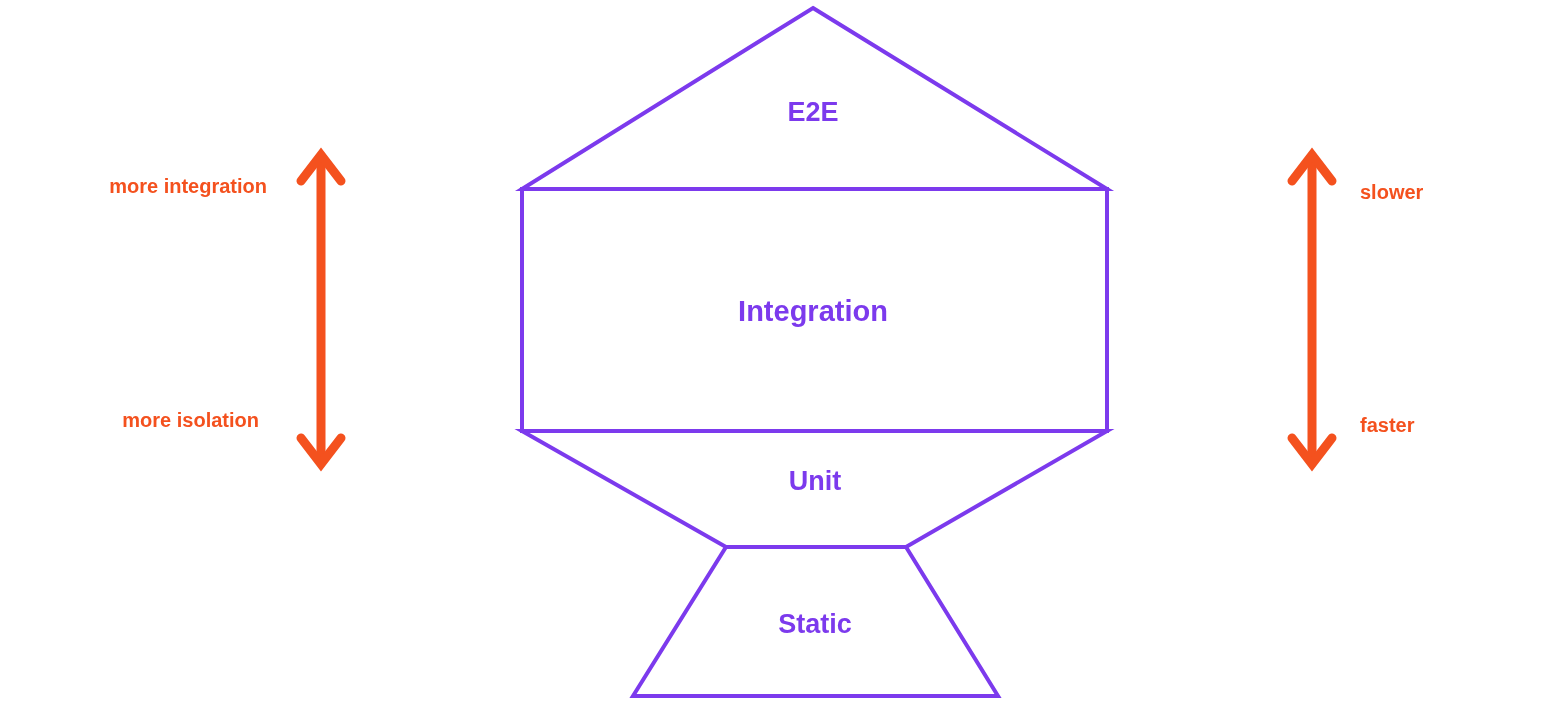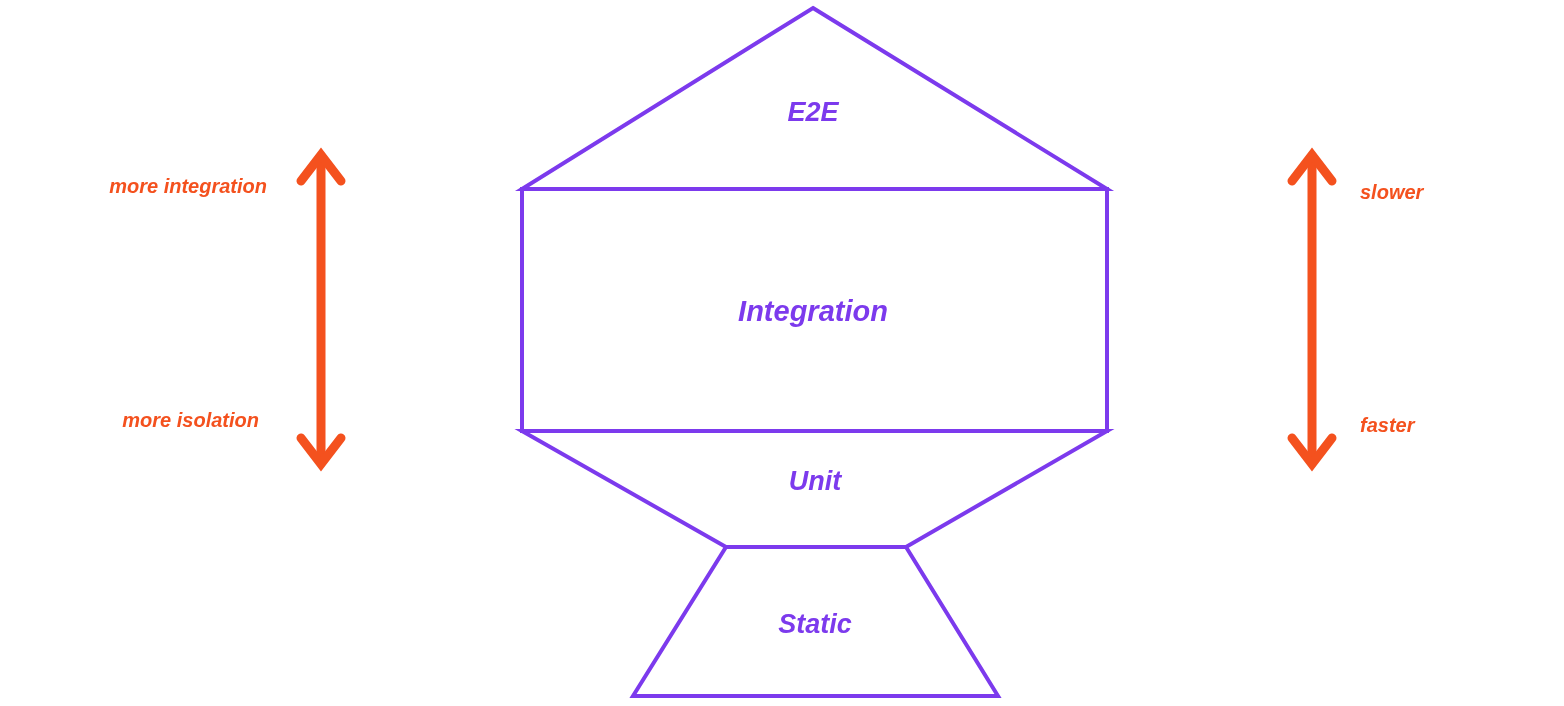--- a/index.html
+++ b/index.html
@@ -12,21 +12,20 @@
     width: 1564px;
     height: 706px;
     overflow: hidden;
     font-family: "Liberation Sans", "DejaVu Sans", sans-serif;
   }
   #diagram-root {
     position: relative;
     width: 1564px;
     height: 706px;
     background: #ffffff;
-    font-style: italic;
   }
   svg.canvas {
     position: absolute;
     top: 0;
     left: 0;
     width: 1564px;
     height: 706px;
     display: block;
   }
   .shape-outline {

